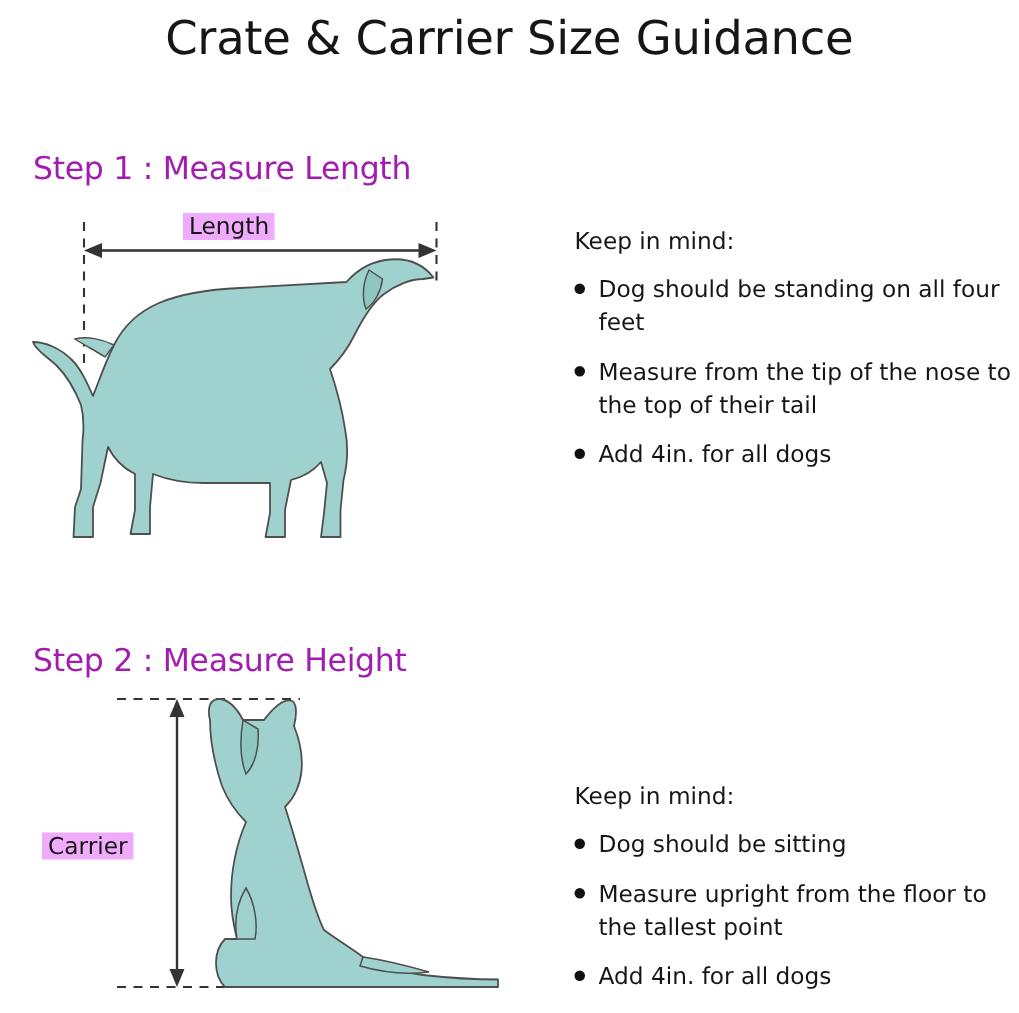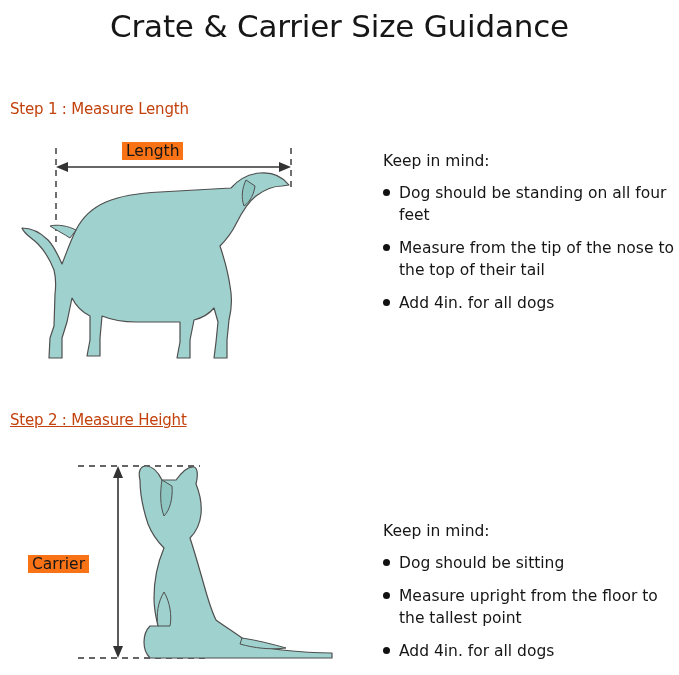--- a/index.html
+++ b/index.html
@@ -28,28 +28,29 @@
     width: 679px;
     text-align: center;
     font-size: 31px;
     font-weight: 400;
     letter-spacing: -0.2px;
     color: #161616;
     font-family: "DejaVu Sans", sans-serif;
   }
   .step-heading {
     position: absolute;
-    font-size: 15px;
+    font-size: 21px;
     font-weight: 400;
-    color: #c2410c;
+    color: #a21caf;
     letter-spacing: -0.2px;
     white-space: nowrap;
+    margin-left: 12px;
   }
   #step1-heading { top: 100px; left: 10px; }
-  #step2-heading { top: 411px; left: 10px; text-decoration: underline; }
+  #step2-heading { top: 428px; left: 10px; }
 
   .notes {
     position: absolute;
     width: 300px;
     font-size: 15.5px;
     line-height: 1.42;
     color: #161616;
   }
   #notes1 { top: 150px; left: 383px; }
   #notes2 { top: 520px; left: 383px; }
@@ -79,21 +80,21 @@
   .figure {
     position: absolute;
   }
   #figure1 { top: 130px; left: 10px; width: 350px; height: 250px; }
   #figure2 { top: 450px; left: 10px; width: 350px; height: 225px; }
 
   .fig-label {
     position: absolute;
     font-size: 15.5px;
     color: #161616;
-    background: #f97316;
+    background: #f0abfc;
     padding: 0 4px;
     white-space: nowrap;
   }
   #length-label { top: 12px; left: 112px; }
   #height-label { top: 105px; left: 18px; }
 
   svg { display: block; }
 </style>
 </head>
 <body>

